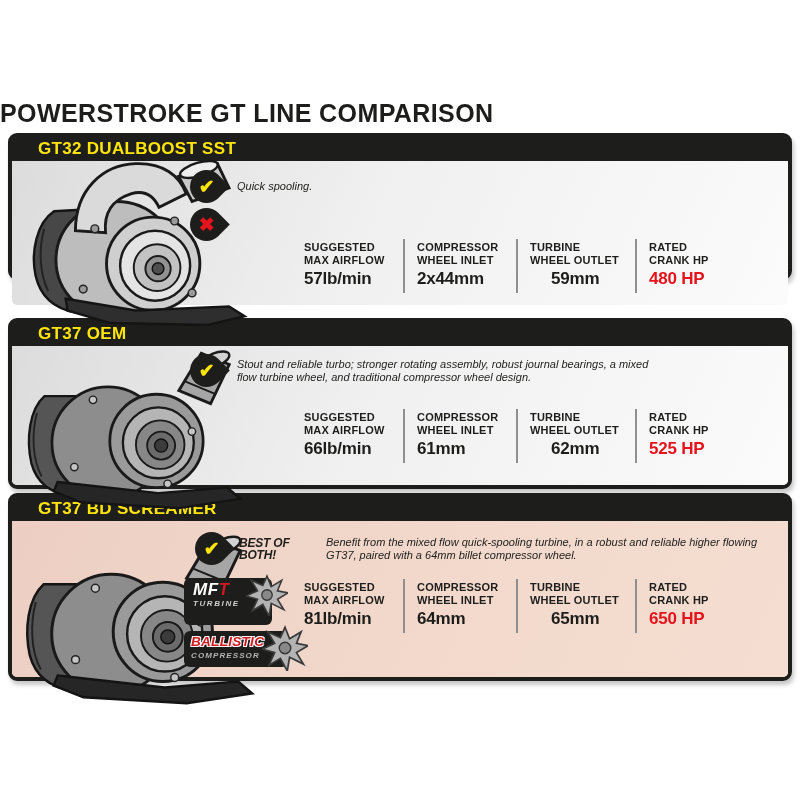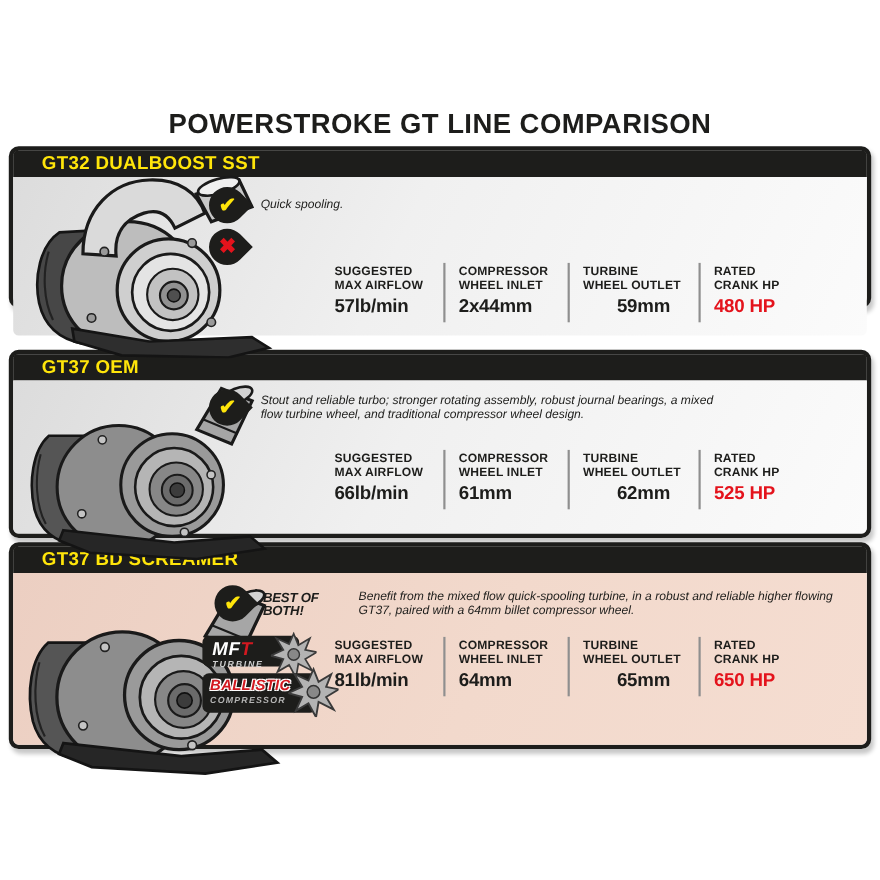--- a/index.html
+++ b/index.html
@@ -1,19 +1,19 @@
 <!DOCTYPE html>
 <html><head>
 <meta charset="utf-8">
 <style>
   * { margin:0; padding:0; box-sizing:border-box; }
   html,body { width:800px; height:800px; background:#ffffff; overflow:hidden;
               font-family:"Liberation Sans", sans-serif; color:#1d1d1b; }
 
-  .page-title { position:absolute; top:99px; left:0; width:800px; text-align:center;
+  .page-title { position:absolute; top:99px; left:0; width:800px; 
                 font-size:25px; font-weight:bold; letter-spacing:.4px; }
 
   .panel { position:absolute; left:8px; width:784px; border:4px solid #1d1d1b;
            border-radius:9px; box-shadow:2px 4px 4px rgba(0,0,0,.22); }
   .panel-header { height:24px; background:#1d1d1b; border-radius:4px 4px 0 0;
                   display:flex; align-items:center; padding-left:26px; }
   .panel-header span { color:#ffe50a; font-size:17px; font-weight:bold; letter-spacing:.3px; }
   .panel-body { position:relative; width:100%; }
   .body-gray   { background:linear-gradient(115deg,#dcdcdc 0%,#f0f0f0 45%,#fbfbfb 100%); border-radius:0 0 5px 5px; }
   .body-salmon { background:linear-gradient(115deg,#eccfc2 0%,#f2d9cc 55%,#f5ddd1 100%); border-radius:0 0 5px 5px; }
@@ -42,26 +42,26 @@
   .best-label { width:76px; font-weight:bold; font-style:italic; font-size:12px; line-height:1.0; letter-spacing:-.2px; }
   .bullet3 .bullet-text { width:458px; }
 
   .specs { position:absolute; left:288px; display:flex; z-index:4; }
   .specs-1 { top:78px; } .specs-2 { top:63px; } .specs-3 { top:58px; }
   .spec-col { padding:2px 0 4px 4px; }
   .spec-col + .spec-col { border-left:2px solid #8f8f8f; padding-left:12px; }
   .col-1 { width:103px; } .col-2 { width:113px; } .col-3 { width:119px; } .col-4 { width:150px; }
   .spec-label { font-size:11px; font-weight:bold; line-height:1.18; letter-spacing:.2px; }
   .spec-value { font-size:17px; font-weight:bold; margin-top:2px; letter-spacing:-.2px; }
-  .col-3 .spec-value { margin-left:5px;text-align:center; }
+  .col-3 .spec-value { margin-left:21px; }
   .value-red { color:#e4131c; }
 
   .badges { position:absolute; left:172px; top:57px; display:flex; flex-direction:column; gap:6px; z-index:5; }
   .badge { position:relative; background:#1d1d1b; border-radius:6px; color:#fff; }
-  .badge-mft { width:88px; height:28px; padding:3px 0 0 9px; }
+  .badge-mft { width:88px; height:47px; padding:3px 0 0 9px; }
   .mft-main { font-style:italic; font-weight:bold; font-size:17px; line-height:1; letter-spacing:.5px; }
   .mft-main .t-red { color:#d31920; }
   .mft-sub { font-style:italic; font-weight:bold; font-size:8px; color:#cfcfcf; letter-spacing:1.6px; margin-top:1px; }
   .badge-bal { width:104px; height:36px; padding:4px 0 0 7px; }
   .bal-main { font-style:italic; font-weight:bold; font-size:13.5px; line-height:1; color:#d31920;
               text-shadow:-1px -1px 0 #fff,1px -1px 0 #fff,-1px 1px 0 #fff,1px 1px 0 #fff; letter-spacing:.3px; }
   .bal-sub { font-style:italic; font-weight:bold; font-size:8px; color:#b5b5b5; letter-spacing:1.1px; margin-top:2px; }
   .fan { position:absolute; top:-4px; right:-16px; width:42px; height:42px; }
   .badge-bal .fan { top:-6px; right:-20px; width:46px; height:46px; }
 </style>

